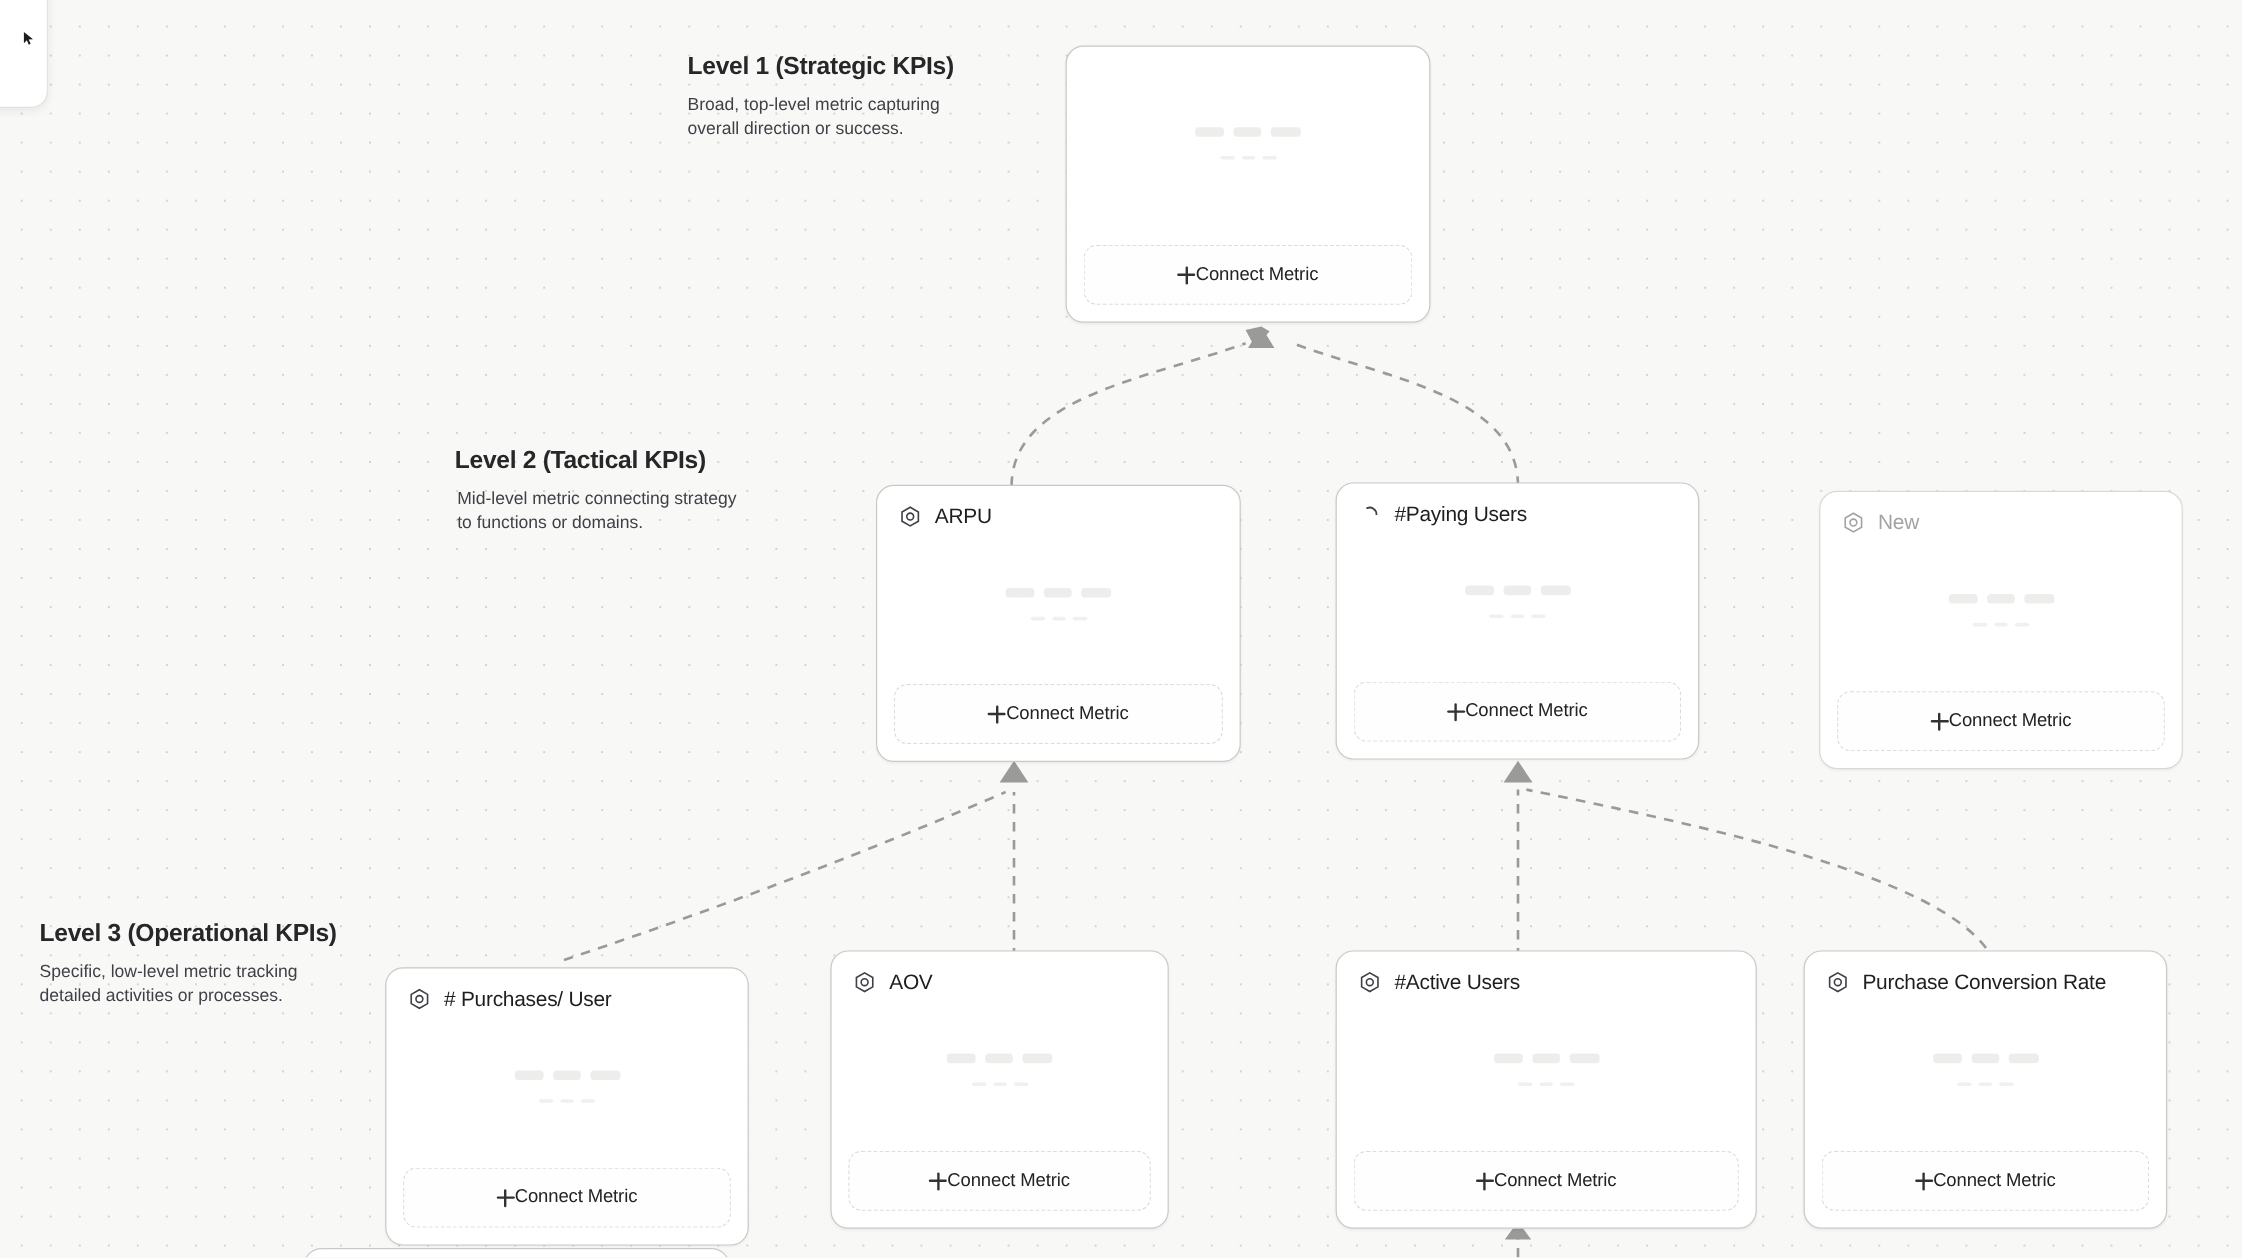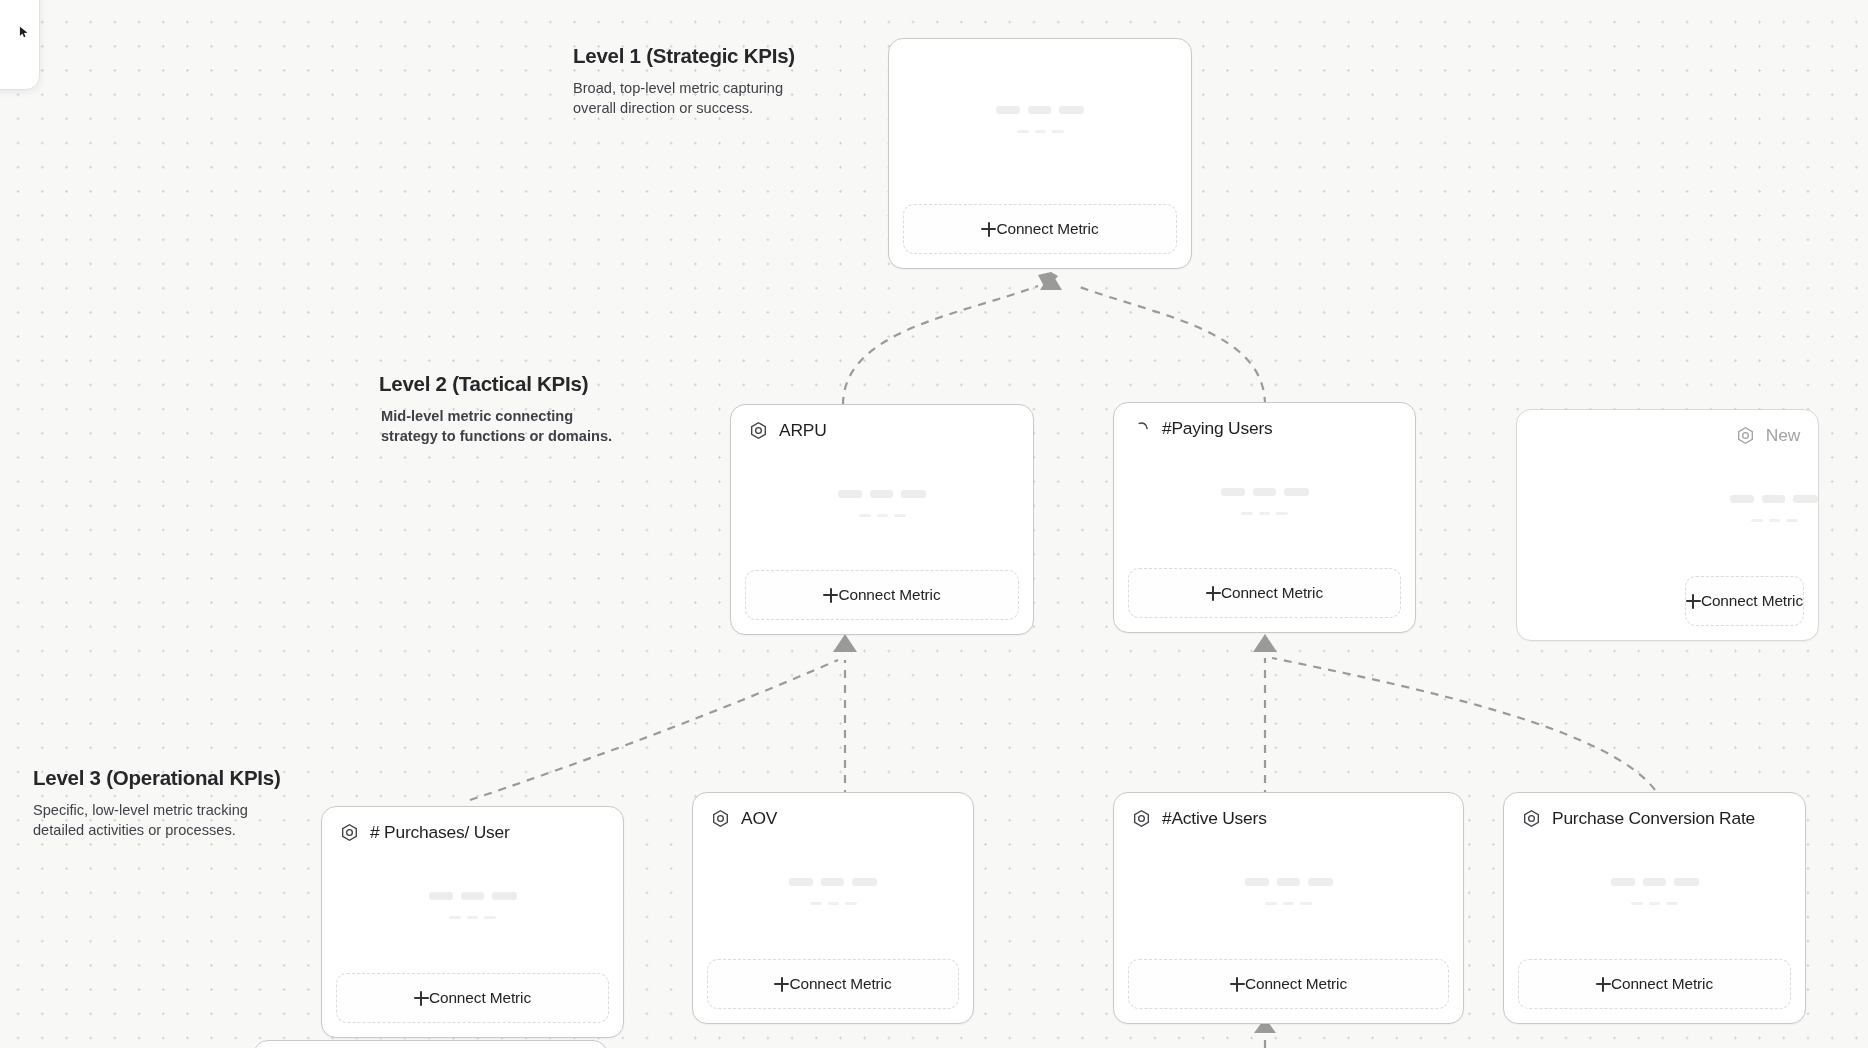--- a/index.html
+++ b/index.html
@@ -58,21 +58,21 @@
     line-height: 1.25;
   }
   .level-desc {
     margin-top: 9px;
     font-size: 14.6px;
     font-weight: 400;
     color: #3f3f46;
     line-height: 1.42;
     max-width: 243px;
   }
-  .level-desc.indent { margin-left: 2px; font-weight: bold; }
+  .level-desc.indent { margin-left: 2px; }
 
   
   .card {
     position: absolute;
     background: #ffffff;
     border: 1.15px solid #c9c9c7;
     border-radius: 15px;
     box-shadow: 0 1px 2px rgba(16,16,16,0.045);
     display: flex;
     flex-direction: column;
@@ -298,21 +298,21 @@
         <span class="skel s2"></span>
         <span class="skel s3"></span>
       </div>
     </div>
     <div class="connect-btn">
       <span class="plus-icon"></span>
       <span class="connect-label">Connect Metric</span>
     </div>
   </div>
 
-  <div class="card muted" style="left:1516px; top:409px; width:303px; height:232px;align-items:flex-end;">
+  <div class="card muted" style="left:1516px; top:409px; width:303px; height:232px;">
     <div class="card-header">
       <svg class="card-icon" viewBox="0 0 24 24">
         <path d="M12 2.2 L20.6 7.1 L20.6 16.9 L12 21.8 L3.4 16.9 L3.4 7.1 Z" fill="none" stroke="#a3a3a1" stroke-width="1.7"></path>
         <circle cx="12" cy="12" r="3.6" fill="none" stroke="#a3a3a1" stroke-width="1.7"></circle>
       </svg>
       <span class="card-title">New</span>
     </div>
     <div class="card-body">
       <div class="skel-row">
         <span class="skel w1"></span>

